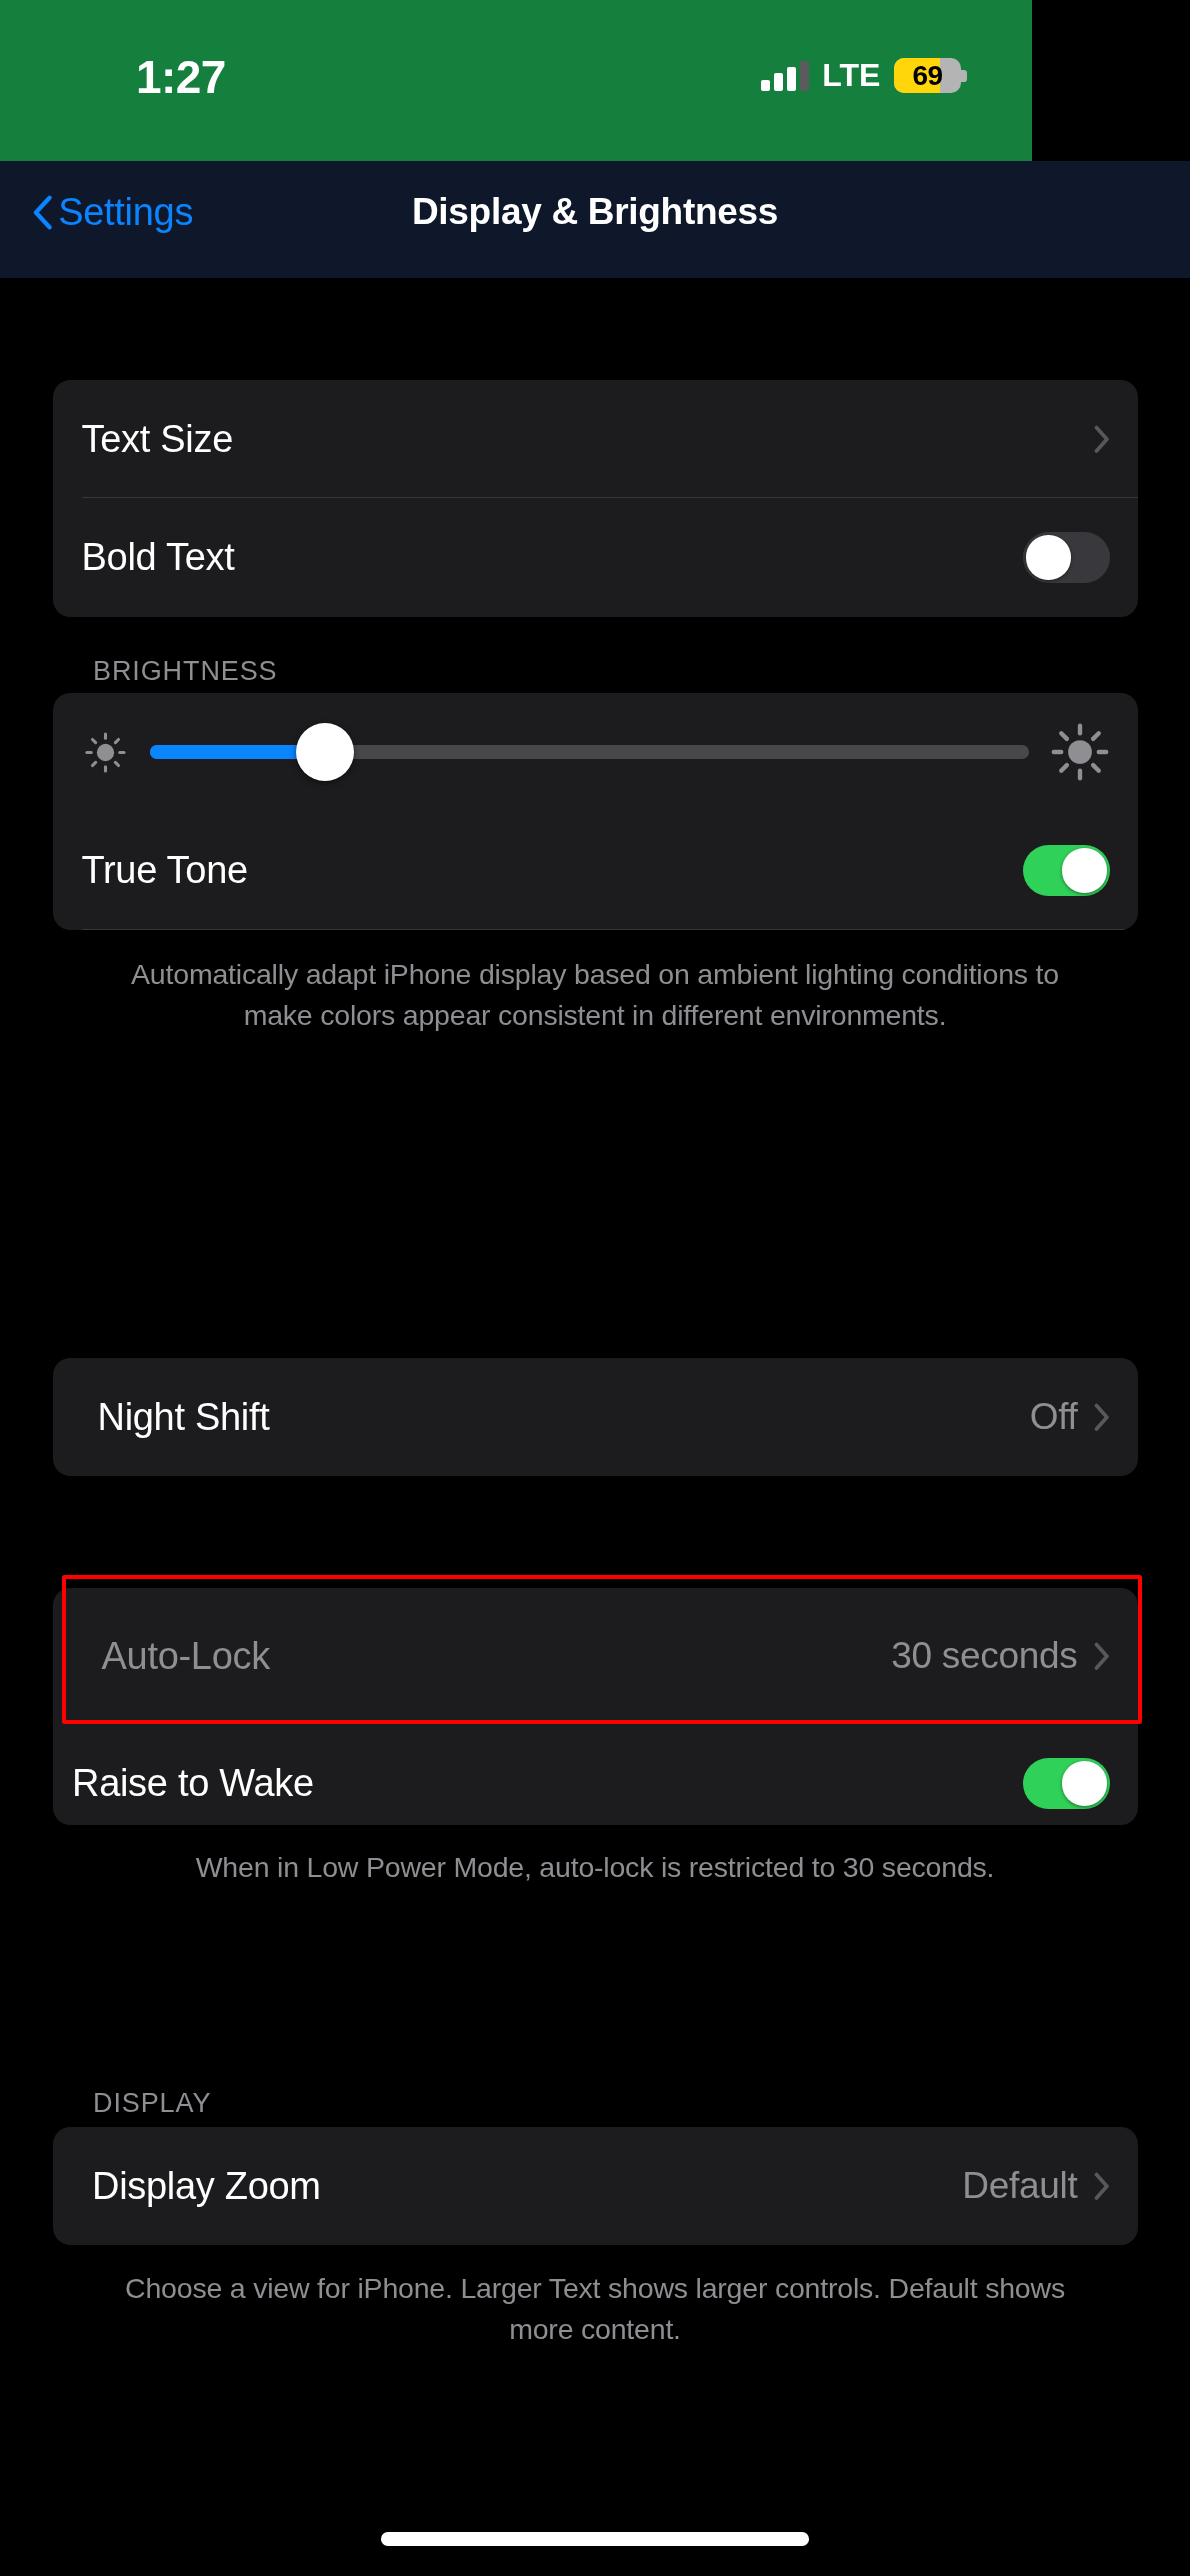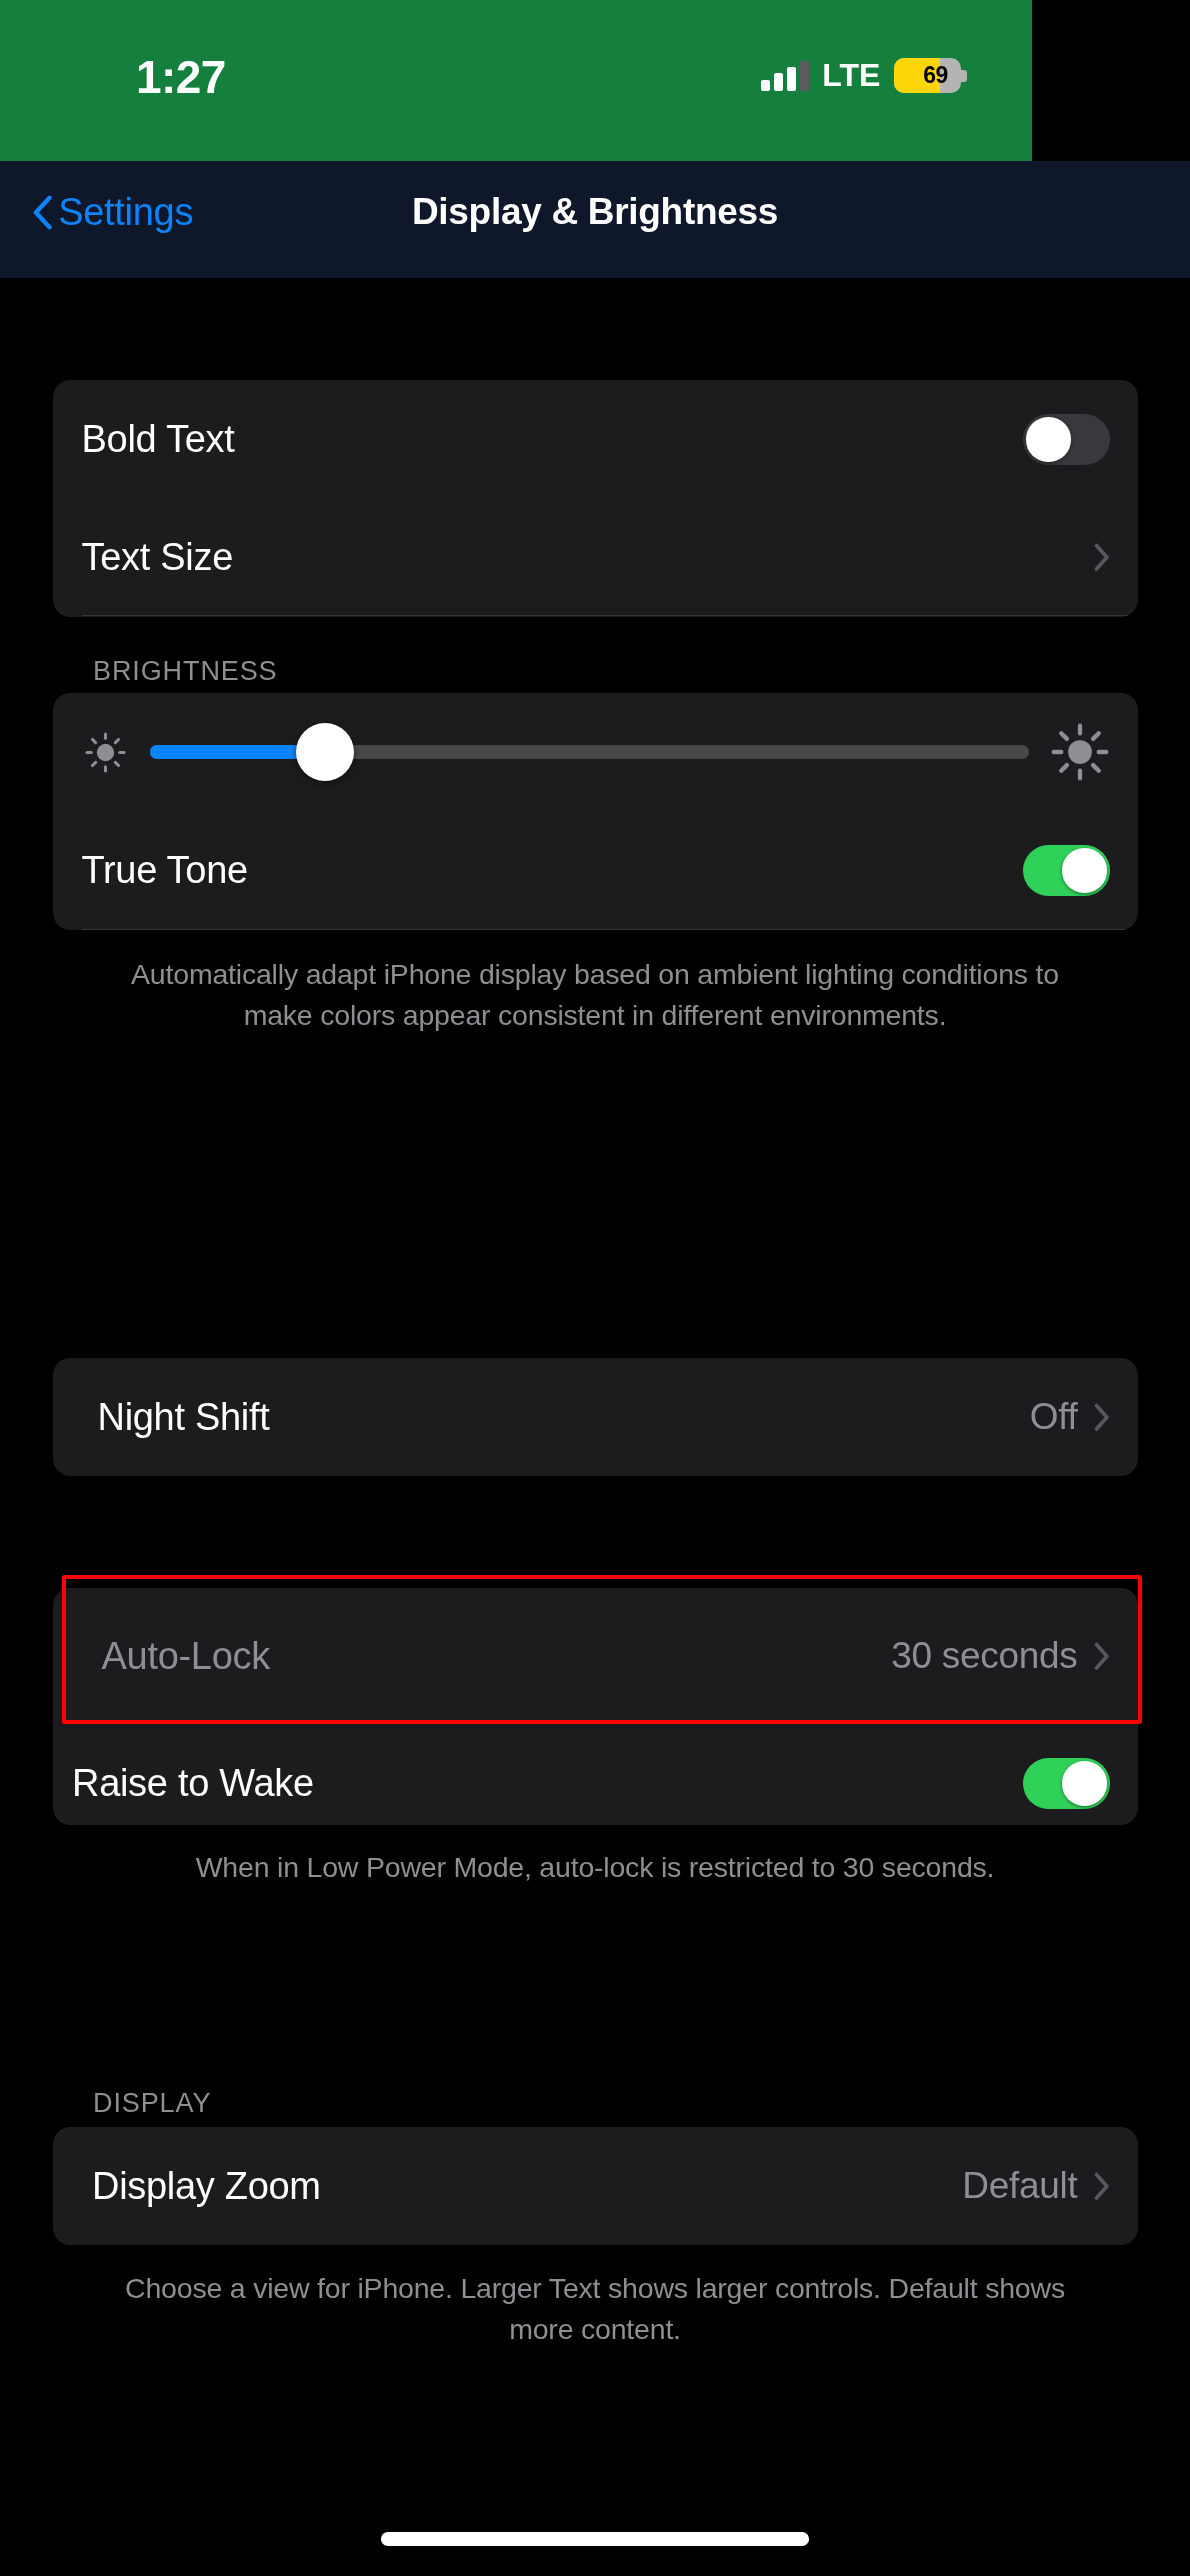--- a/index.html
+++ b/index.html
@@ -34,23 +34,23 @@
   .battery { position:relative; width:73px; height:35px; }
   .batt-body {
     position:absolute; left:0; top:0; width:67px; height:35px;
     border-radius:10px; background:#b4b4b4; overflow:hidden;
   }
   .batt-fill {
     position:absolute; left:0; top:0; height:100%; width:69%;
     background:#ffd60a;
   }
   .batt-num {
-    position:absolute; left:8px; top:0; width:67px; height:35px;
+    position:absolute; left:0; top:0; width:67px; height:35px;
     display:flex; align-items:center; justify-content:center;
-    font-size:23px; font-weight:bold; color:#000; z-index:2;
+    font-size:28px; font-weight:bold; color:#000; z-index:2;
     letter-spacing:-0.6px;
   }
   .batt-cap {
     position:absolute; right:0; top:11.8px; width:6.2px; height:12.4px;
     background:#b4b4b4; border-radius:0 3.1px 3.1px 0;
   }
 
   
   .navbar {
     position:absolute; left:0; top:161px; width:1190px; height:117px;
@@ -179,36 +179,36 @@
       <span class="nav-back-label">Settings</span>
     </div>
     <div class="nav-title">Display &amp; Brightness</div>
   </div>
 
   <div class="content">
 
     <div class="card" style="top:102px; height:237px;">
 
       <div class="row" style="height:118px;">
+        <span class="row-label">Text Size</span>
+        <span class="row-right">
+          <svg class="chev" viewBox="0 0 26 46">
+            <path d="M4 4 L21 23 L4 42" stroke="#58585c" stroke-width="6" fill="none" stroke-linecap="round" stroke-linejoin="round"></path>
+          </svg>
+        </span>
+        <span class="divider" style="bottom:0;"></span>
+      </div>
+
+      <div class="row" style="height:118px;">
         <span class="row-label">Bold Text</span>
         <span class="row-right">
           <span class="toggle off">
             <span class="knob"></span>
           </span>
         </span>
-      </div>
-
-      <div class="row" style="height:118px;">
-        <span class="row-label">Text Size</span>
-        <span class="row-right">
-          <svg class="chev" viewBox="0 0 26 46">
-            <path d="M4 4 L21 23 L4 42" stroke="#58585c" stroke-width="6" fill="none" stroke-linecap="round" stroke-linejoin="round"></path>
-          </svg>
-        </span>
-        <span class="divider" style="bottom:0;"></span>
       </div>
     </div>
 
     <div class="section-header" style="top:378px;">BRIGHTNESS</div>
 
     <div class="card" style="top:415px; height:237px;">
 
       <div class="slider-row" style="height:118px;">
         <svg class="sun" width="47" height="47" viewBox="0 0 76 76">
           <circle cx="38" cy="38" r="14" fill="#8e8e93"></circle>

